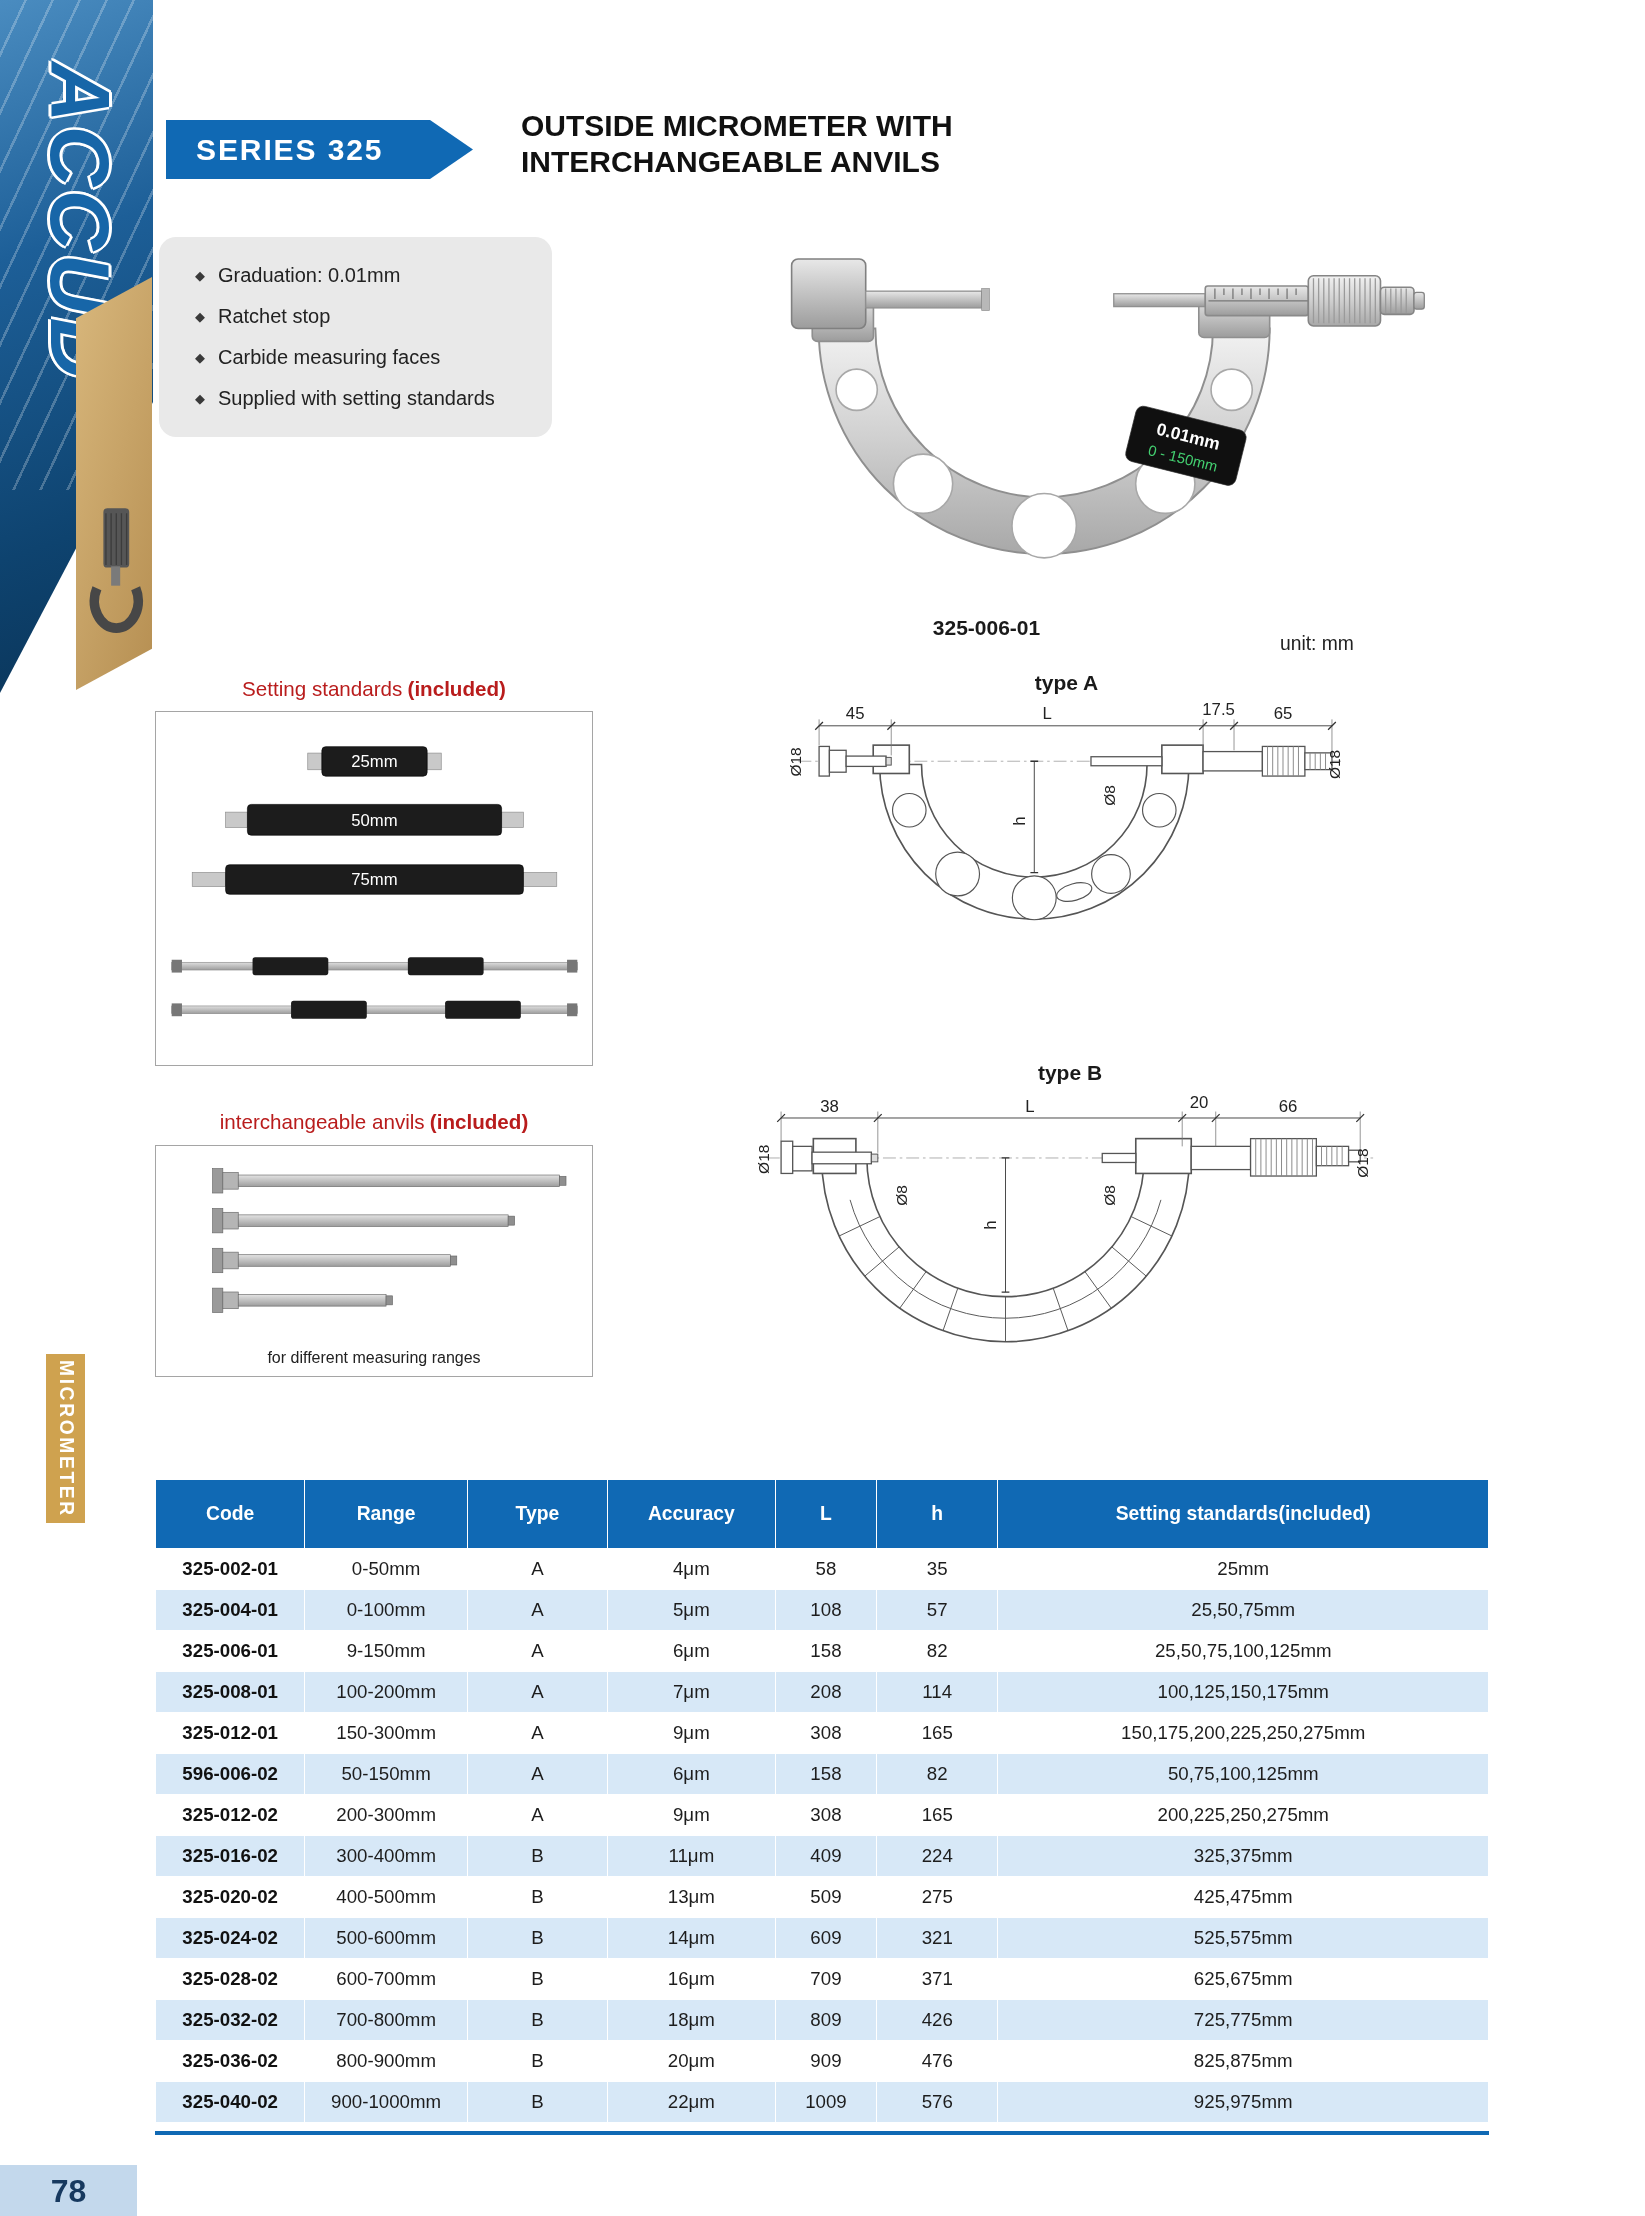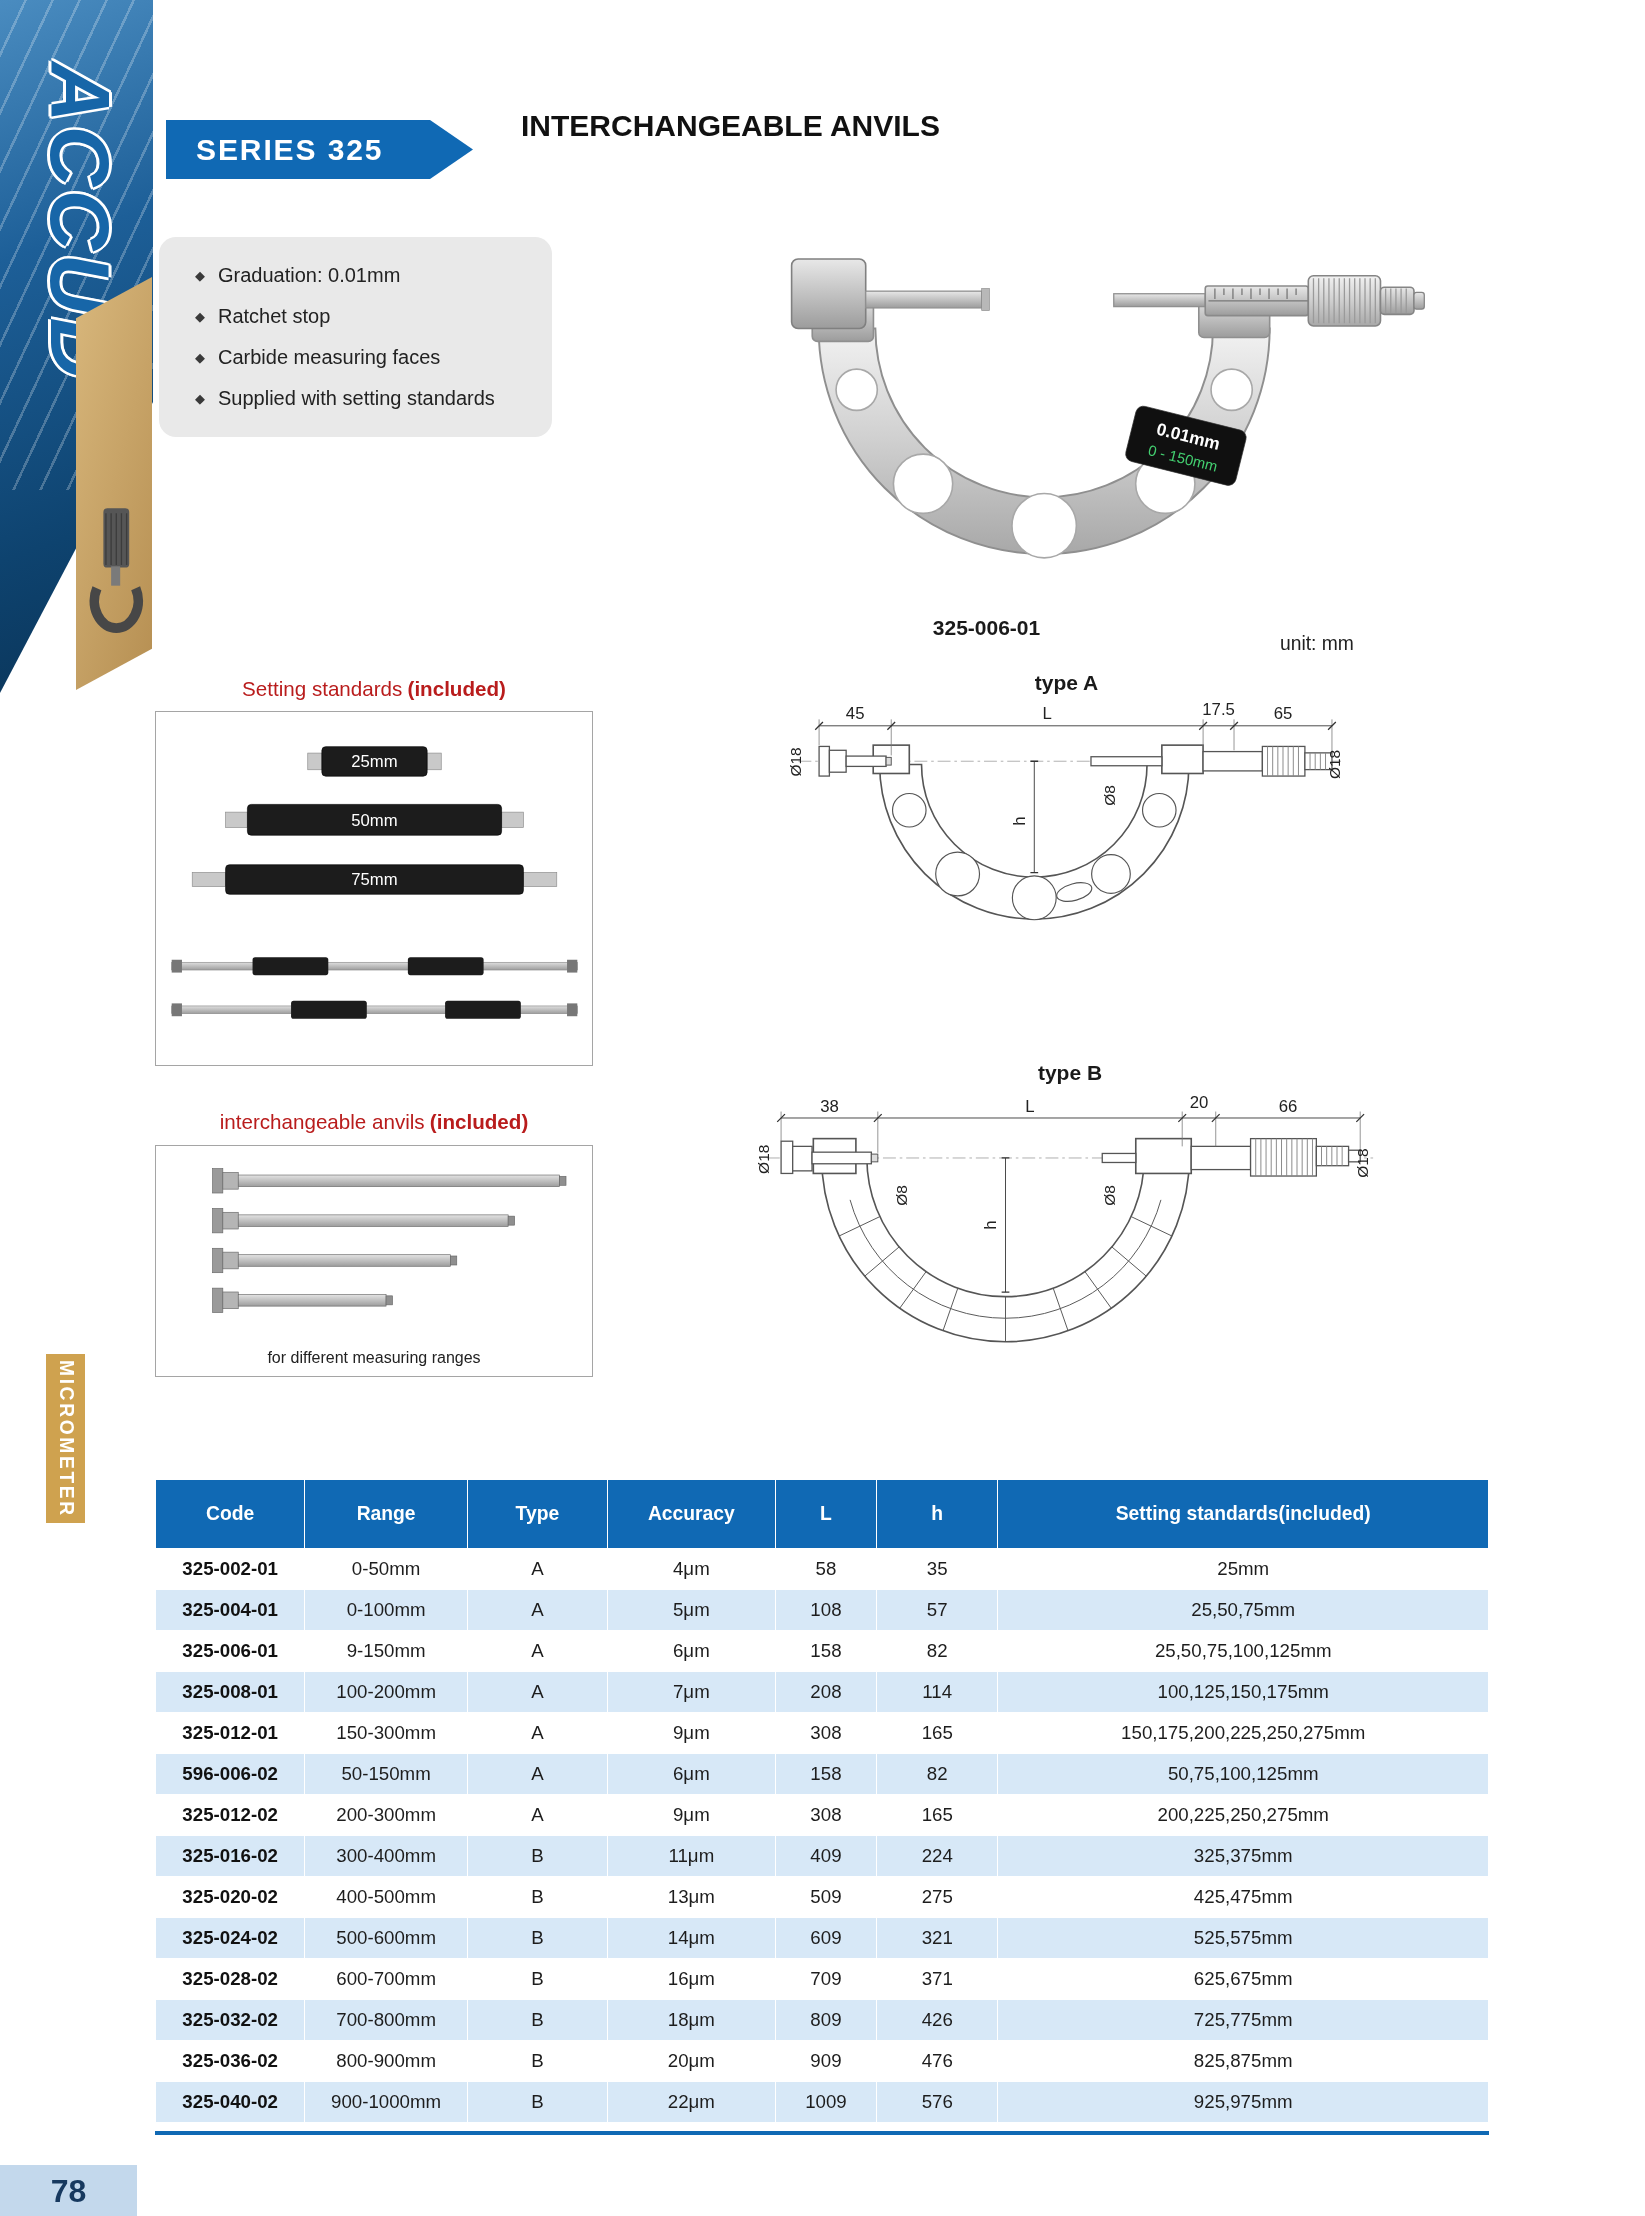--- a/index.html
+++ b/index.html
@@ -77,20 +77,21 @@
     <rect x="30" y="8" width="40" height="92" rx="6" fill="#565656"></rect>
     <path d="M34 16 V96 M42 16 V96 M50 16 V96 M58 16 V96 M66 16 V96" stroke="#3c3c3c" stroke-width="2"></path>
     <rect x="42" y="98" width="14" height="30" fill="#7a7a7a"></rect>
     <path d="M20 132 a34 42 0 1 0 60 0" stroke="#474747" stroke-width="15" fill="none"></path>
   </svg>
 
   <div class="abs series-banner">
     <span>SERIES 325</span>
   </div>
   <div class="abs doc-title">
+    <div>OUTSIDE MICROMETER WITH</div>
     <div>INTERCHANGEABLE ANVILS</div>
   </div>
 
   <div class="abs features-box">
     <div style="display:flex;flex-direction:column;gap:18px;">
         <div class="feature-item">
           <span class="bullet">◆</span>
           <span>Graduation: 0.01mm</span>
         </div>
         <div class="feature-item">

